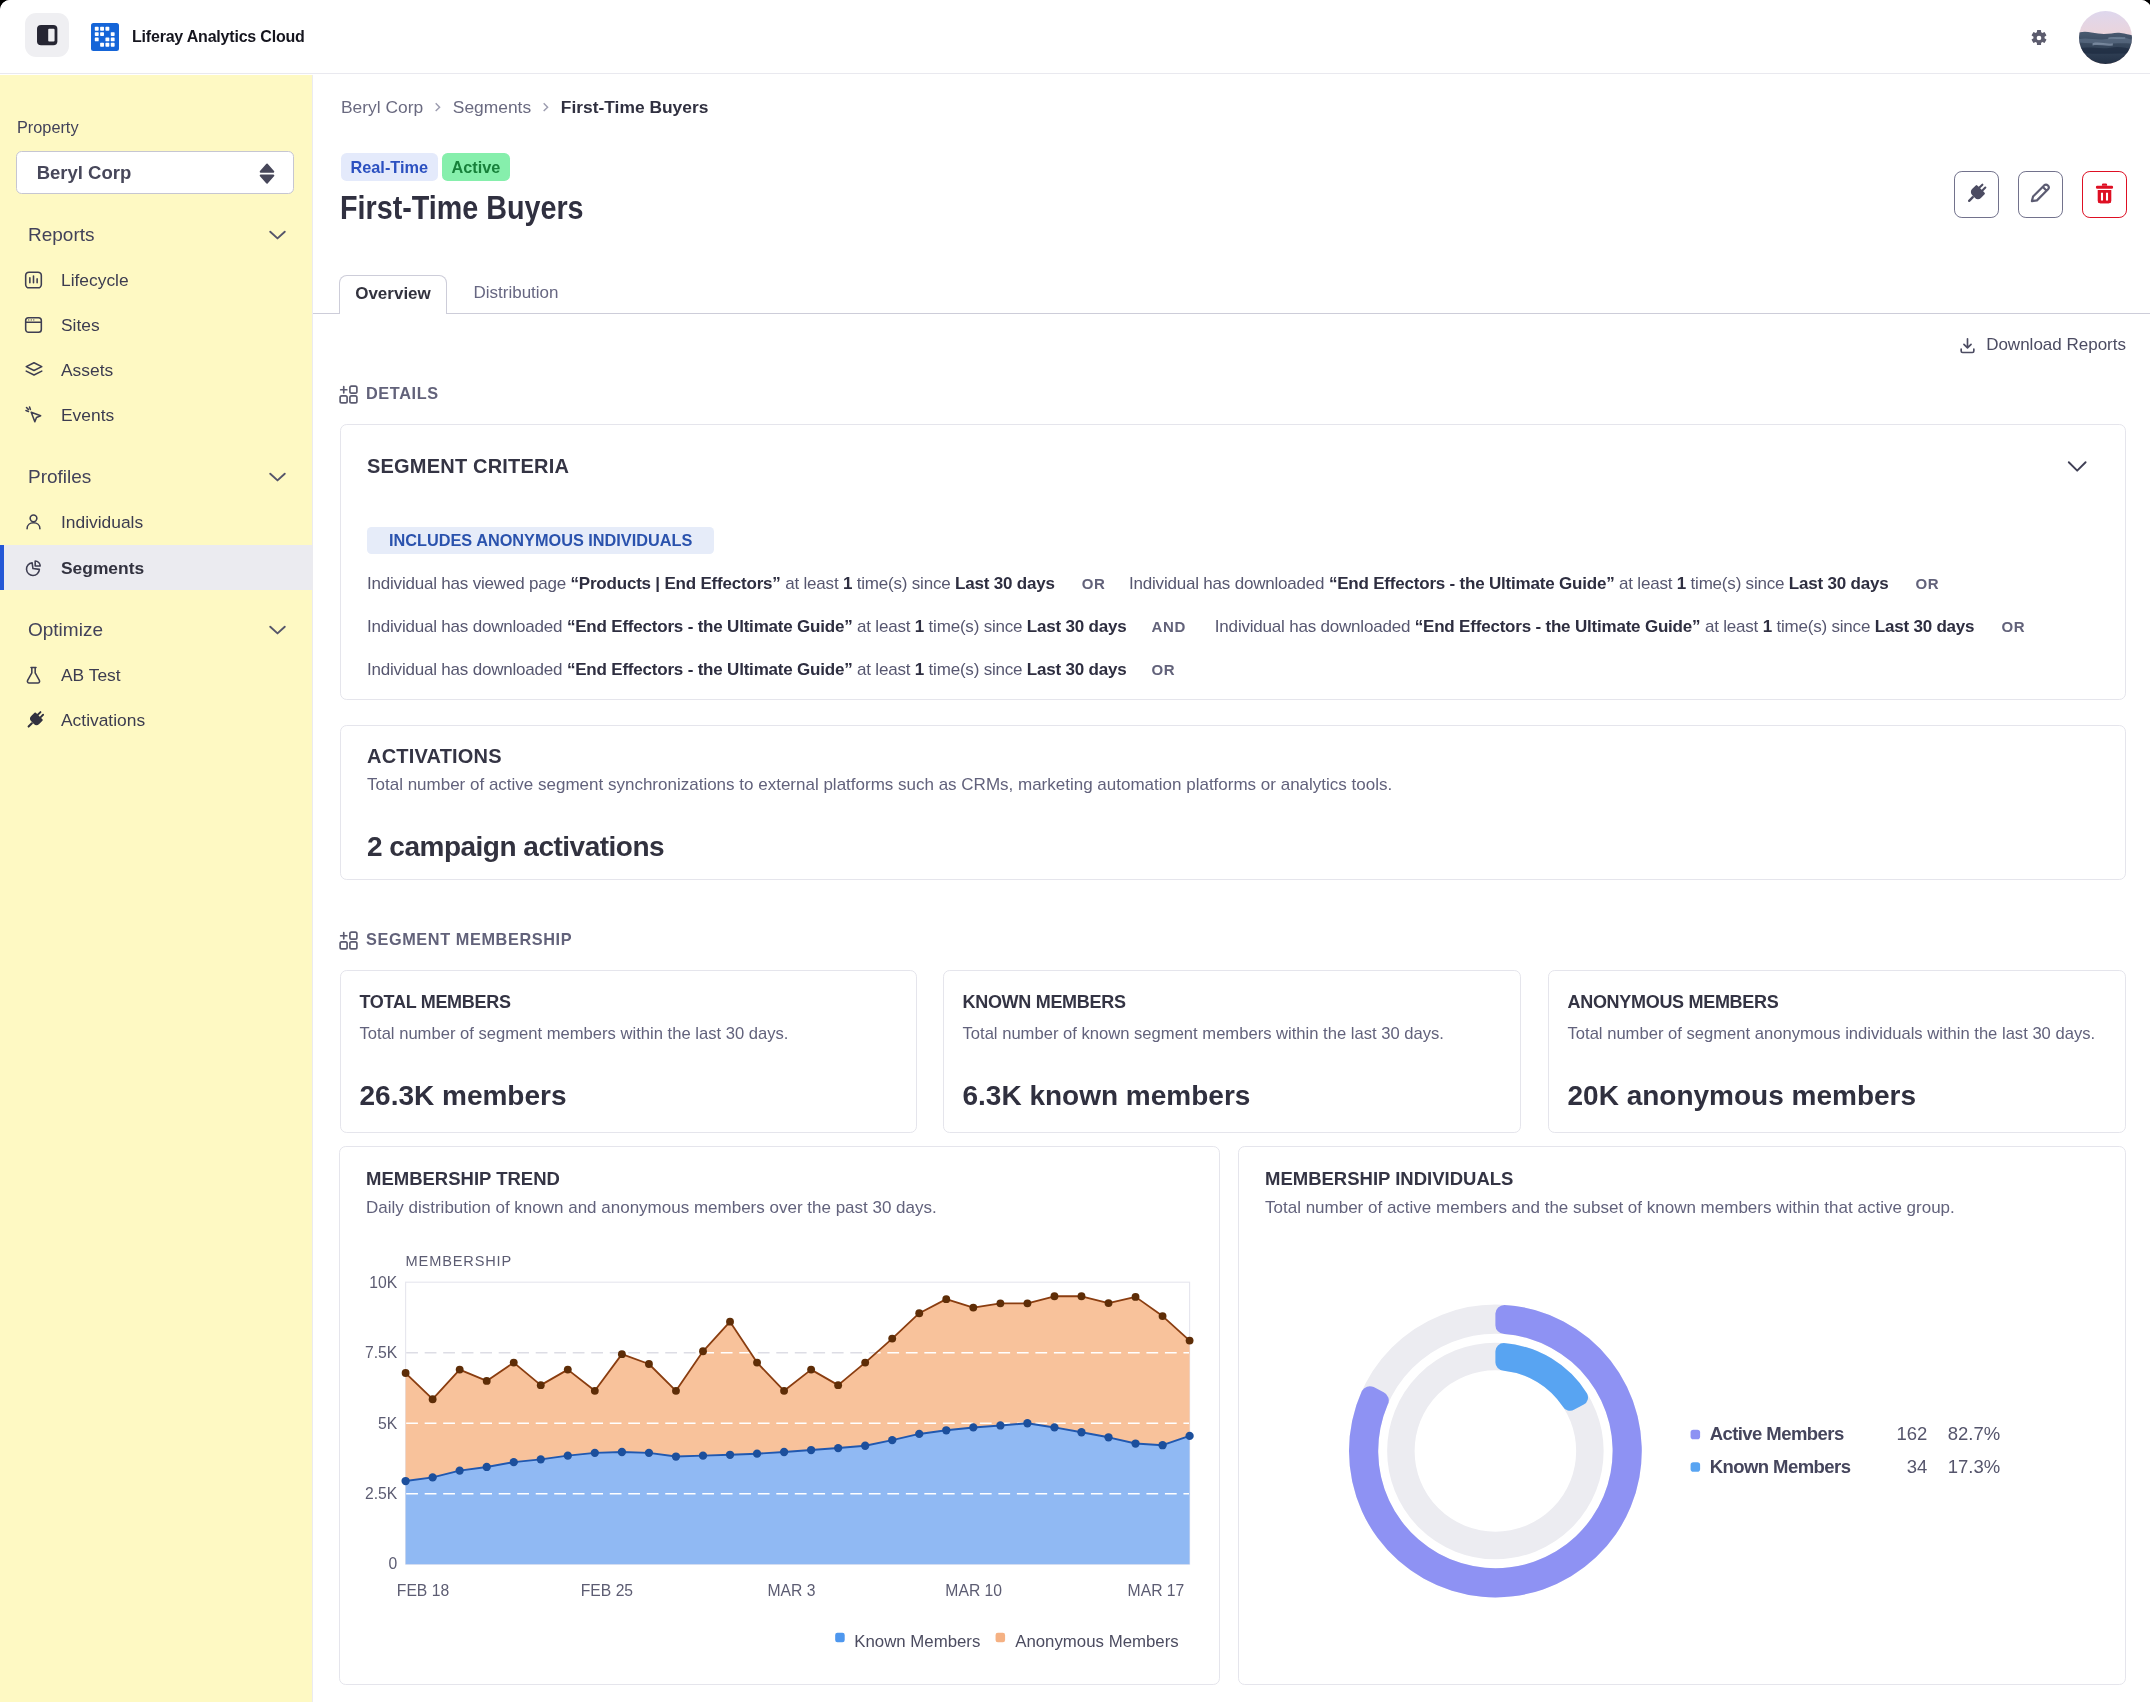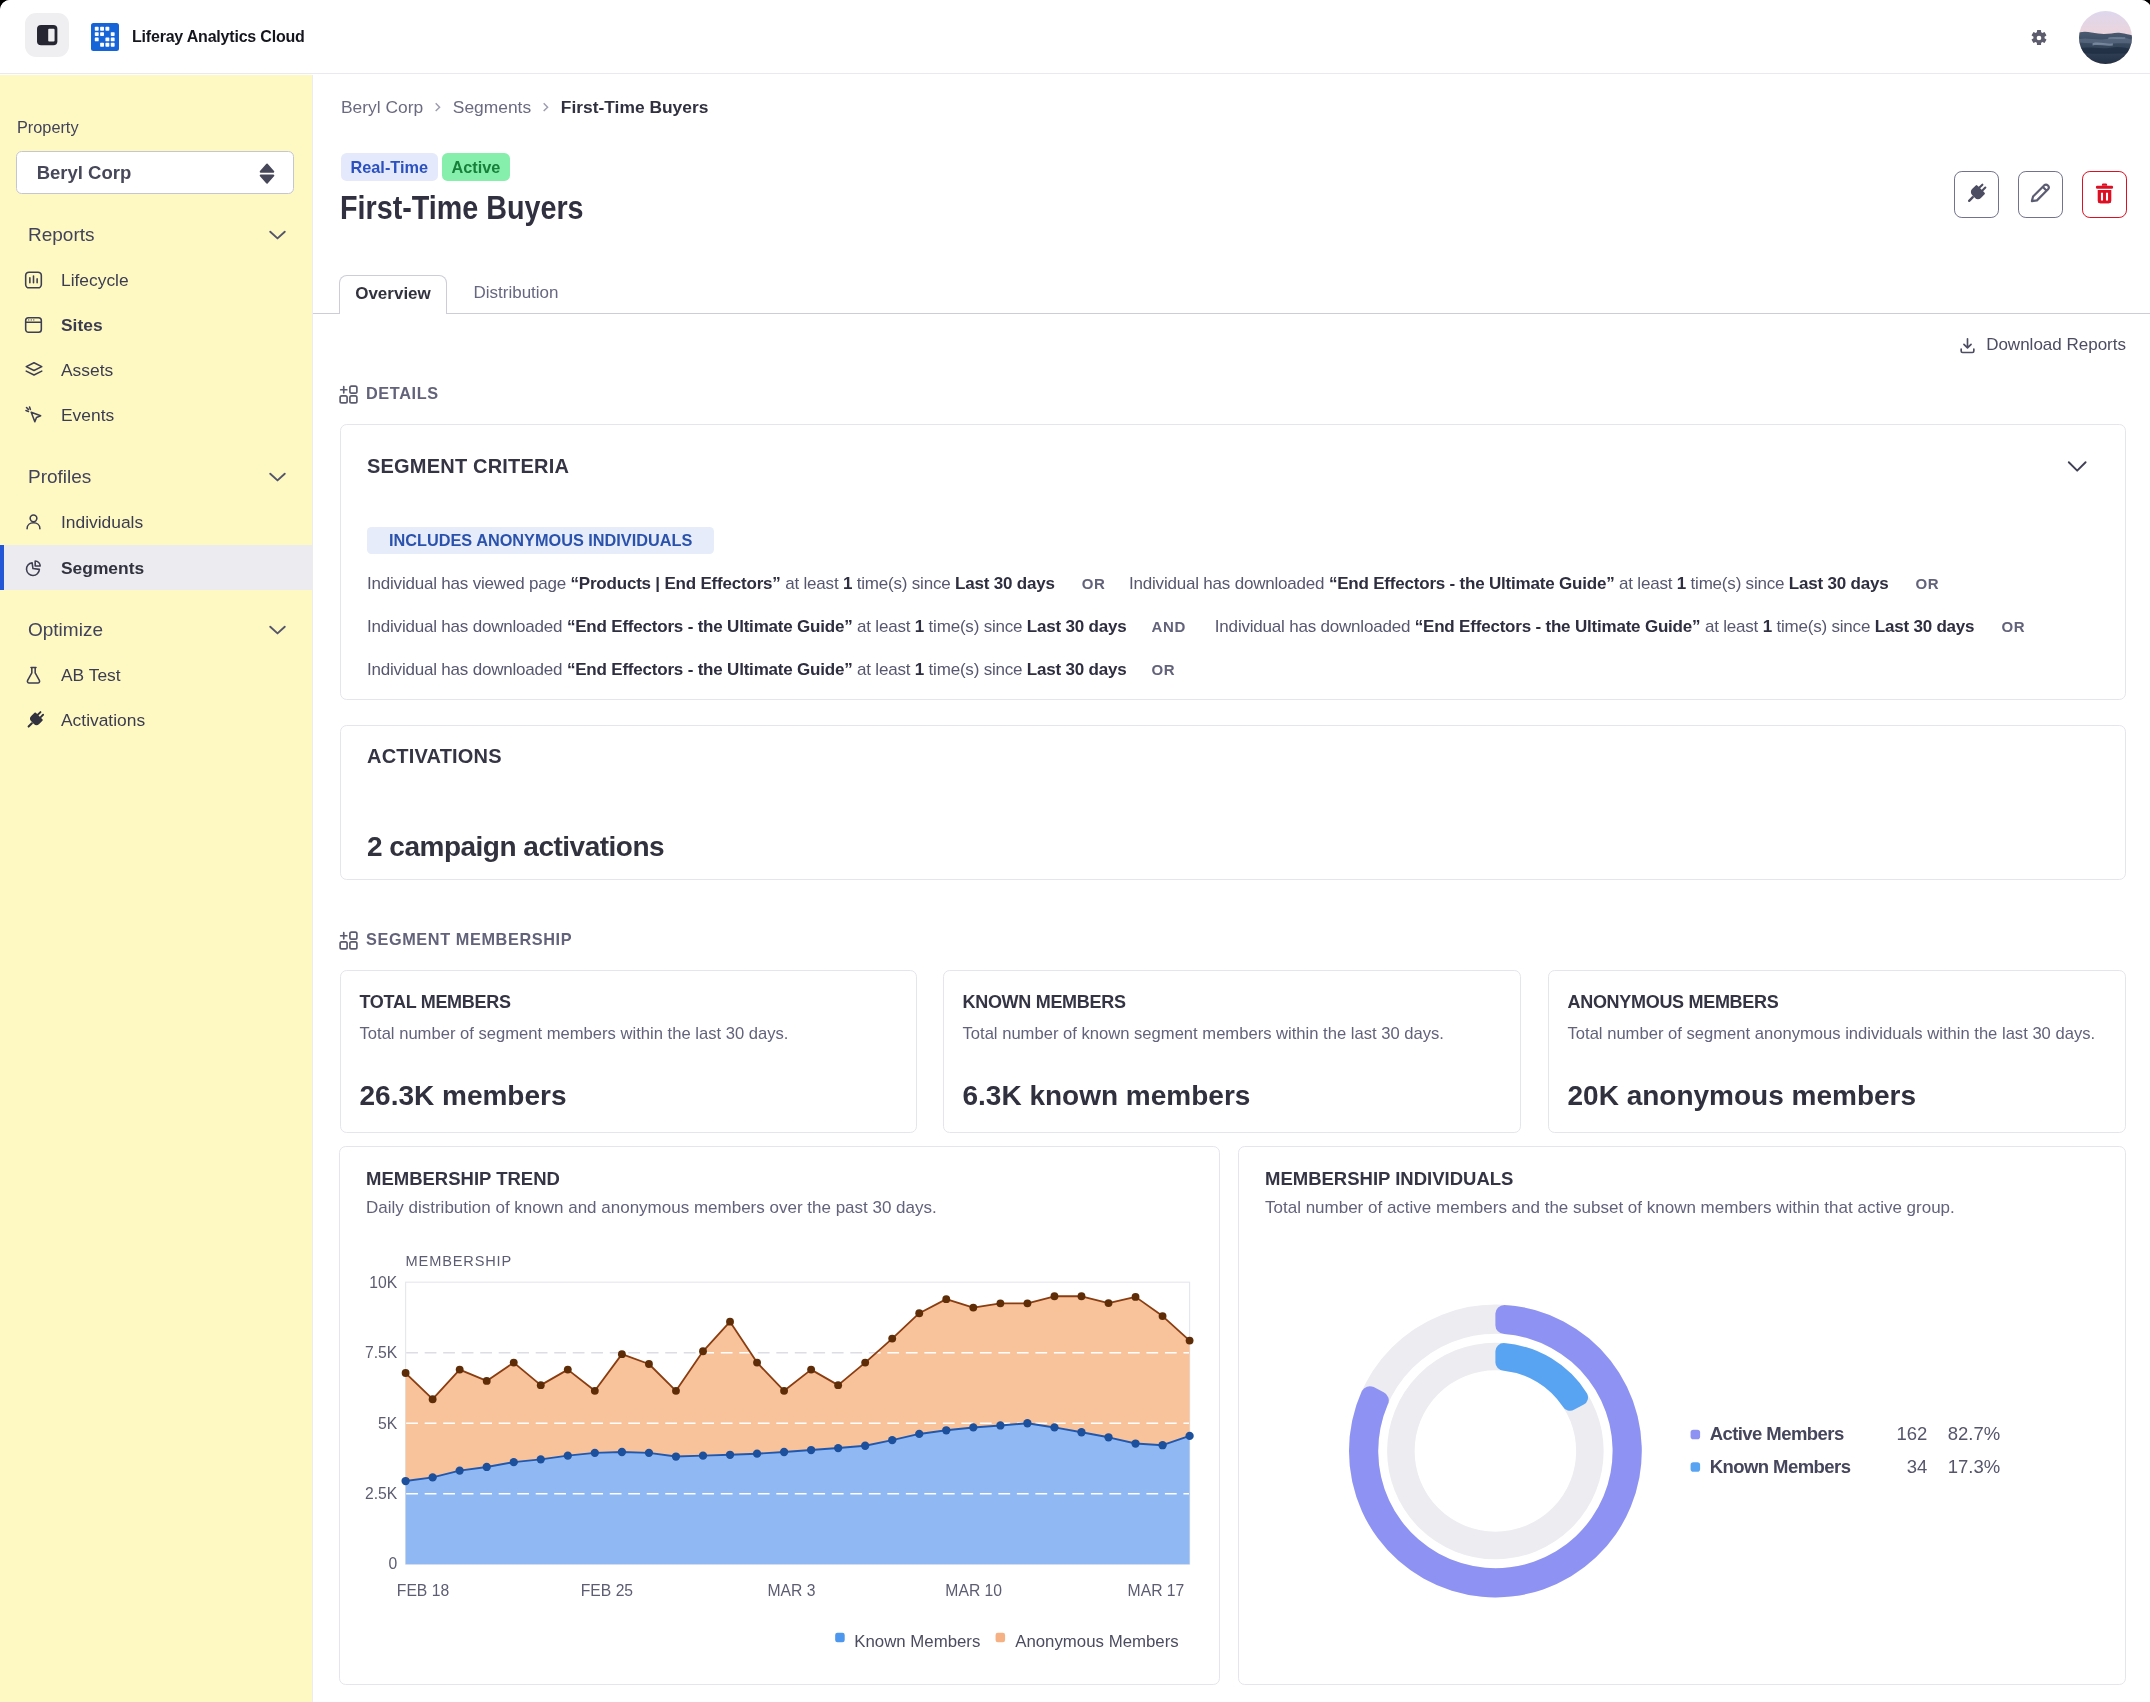--- a/index.html
+++ b/index.html
@@ -110,21 +110,21 @@
     <svg class="chev" width="19" height="11.2" viewBox="0 0 34 20" style="top:155px;">
         <path d="M4 3 L17 15 L30 3" fill="none" stroke="#55556a" stroke-width="3.4" stroke-linecap="round" stroke-linejoin="round"></path>
       </svg>
     <div class="sb-item" style="top:182px;">
       <svg width="19" height="19" viewBox="0 0 34 34">
           <rect x="3" y="3" width="28" height="28" rx="6" fill="none" stroke="#3e3e52" stroke-width="2.8"></rect>
           <path d="M10.5 22 V13 M17 22 V10 M23.5 22 V15" stroke="#3e3e52" stroke-width="2.8" stroke-linecap="round"></path>
         </svg>
       <span class="lbl">Lifecycle</span>
     </div>
-    <div class="sb-item" style="top:227px;font-weight:bold;">
+    <div class="sb-item" style="top:227px;">
       <svg width="19" height="19" viewBox="0 0 34 34">
           <rect x="3" y="4" width="28" height="26" rx="5" fill="none" stroke="#3e3e52" stroke-width="2.8"></rect>
           <path d="M3 12 H31" stroke="#3e3e52" stroke-width="2.6"></path>
           <circle cx="8.5" cy="8" r="1.1" fill="#3e3e52"></circle>
           <circle cx="13" cy="8" r="1.1" fill="#3e3e52"></circle>
           <circle cx="17.5" cy="8" r="1.1" fill="#3e3e52"></circle>
         </svg>
       <span class="lbl">Sites</span>
     </div>
     <div class="sb-item" style="top:272px;">
@@ -242,20 +242,21 @@
         <path d="M5 4 L20 19 L35 4" fill="none" stroke="#3f3f55" stroke-width="3.4" stroke-linecap="round" stroke-linejoin="round"></path>
       </svg>
     <div style="position:absolute;left:26px;top:102px;height:27px;line-height:27.5px;padding:0 22px;border-radius:4.5px;background:#e6ecf9;color:#2a52ad;font-weight:700;font-size:16.3px;">INCLUDES ANONYMOUS INDIVIDUALS</div>
     <div class="crow" style="top:149px;">Individual has viewed page <b>“Products | End Effectors”</b> at least <b>1</b> time(s) since <b>Last 30 days</b><span class="op" style="margin:0 23.6px 0 27px;">OR</span>Individual has downloaded <b>“End Effectors - the Ultimate Guide”</b> at least <b>1</b> time(s) since <b>Last 30 days</b><span class="op" style="margin-left:27px;">OR</span></div>
     <div class="crow" style="top:192px;">Individual has downloaded <b>“End Effectors - the Ultimate Guide”</b> at least <b>1</b> time(s) since <b>Last 30 days</b><span class="op" style="margin:0 29px 0 25px;">AND</span>Individual has downloaded <b>“End Effectors - the Ultimate Guide”</b> at least <b>1</b> time(s) since <b>Last 30 days</b><span class="op" style="margin-left:27px;">OR</span></div>
     <div class="crow" style="top:235px;">Individual has downloaded <b>“End Effectors - the Ultimate Guide”</b> at least <b>1</b> time(s) since <b>Last 30 days</b><span class="op" style="margin-left:25px;">OR</span></div>
   </div>
 
   <div class="card" style="left:340px;top:725px;width:1786px;height:155px;">
     <div class="ctitle" style="top:19px;">ACTIVATIONS</div>
+    <div class="cdesc" style="top:49px;">Total number of active segment synchronizations to external platforms such as CRMs, marketing automation platforms or analytics tools.</div>
     <div style="position:absolute;left:26px;top:105px;font-size:28px;font-weight:700;color:#32323f;letter-spacing:-0.5px;">2 campaign activations</div>
   </div>
 
   <svg width="19" height="19" viewBox="0 0 34 34" style="position:absolute;left:339px;top:931px;">
     <path d="M8.5 3 v11 M3 8.5 h11" stroke="#5b5b70" stroke-width="3" stroke-linecap="round"></path>
     <rect x="19.5" y="2" width="12.5" height="12.5" rx="3" fill="none" stroke="#5b5b70" stroke-width="3"></rect>
     <rect x="2" y="19.5" width="12.5" height="12.5" rx="3" fill="none" stroke="#5b5b70" stroke-width="3"></rect>
     <rect x="19.5" y="19.5" width="12.5" height="12.5" rx="3" fill="none" stroke="#5b5b70" stroke-width="3"></rect>
   </svg>
   <div class="sechead" style="left:366px;top:930px;">SEGMENT MEMBERSHIP</div>

